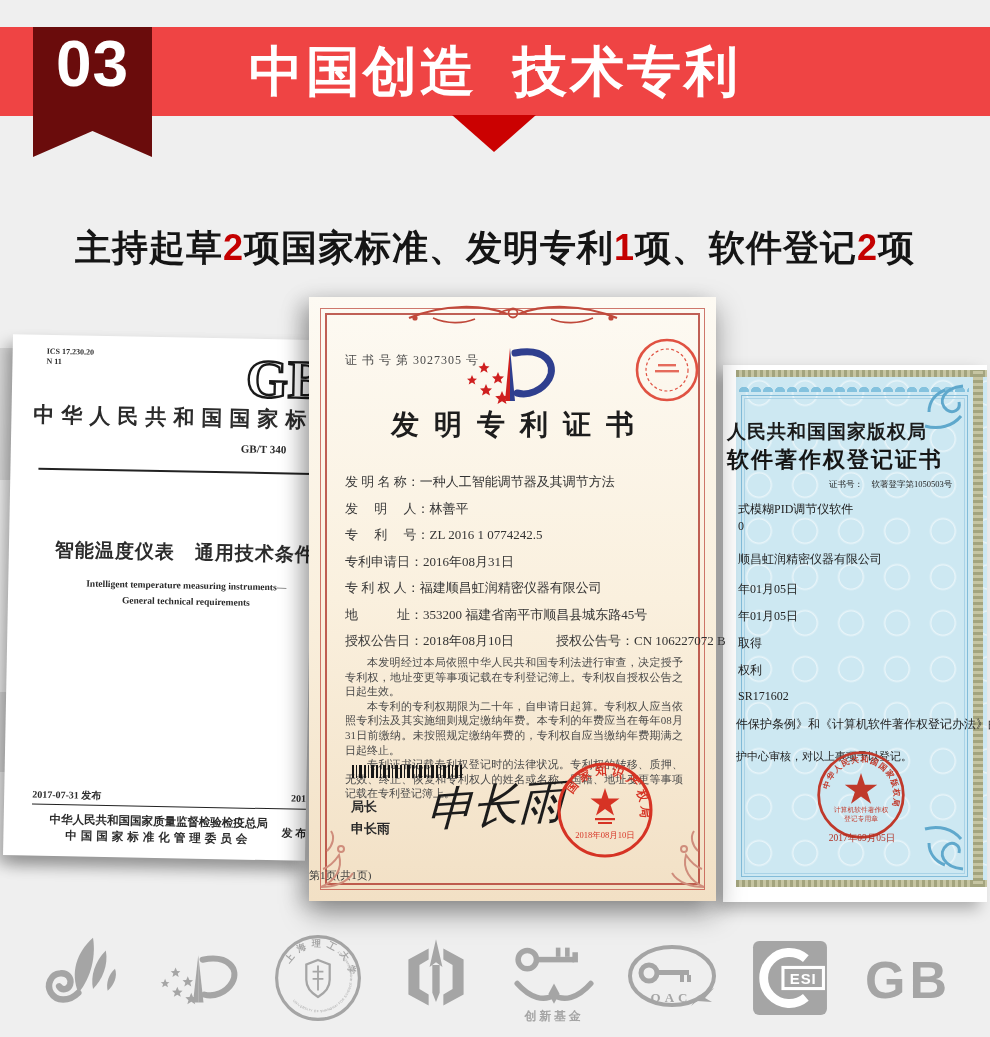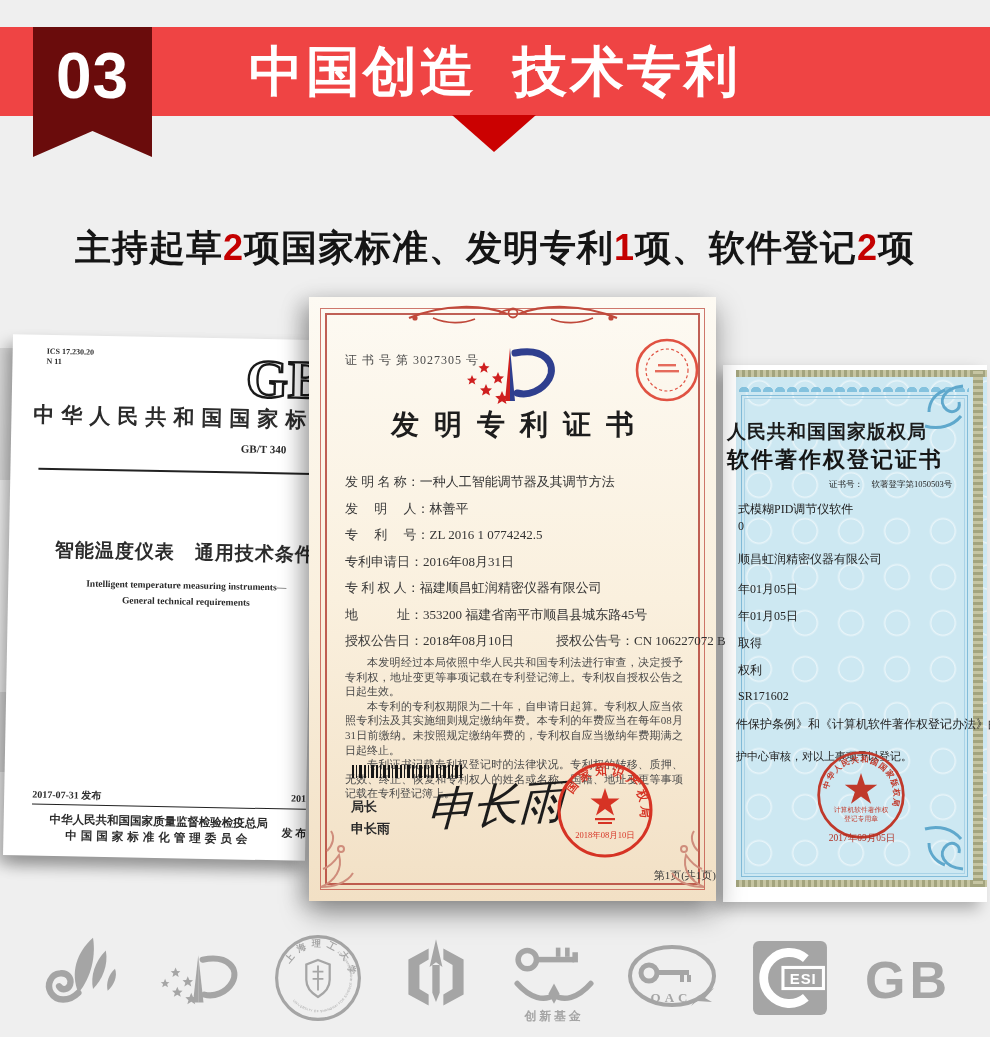--- a/index.html
+++ b/index.html
@@ -7,21 +7,21 @@
   .page{position:relative;width:990px;height:1037px;background:#efefef;overflow:hidden;margin:0 auto;}
 
   
   .banner{position:absolute;left:0;top:27px;width:990px;height:89px;background:#ef4444;}
   .banner-title{display:block;width:100%;text-align:center;line-height:89px;color:#ffffff;
     font-size:54px;font-weight:bold;letter-spacing:3px;white-space:pre;}
   .banner-pointer{position:absolute;left:452px;top:115px;width:0;height:0;
     border-left:42px solid transparent;border-right:42px solid transparent;border-top:37px solid #cb0101;}
   .ribbon{position:absolute;left:33px;top:27px;width:119px;height:130px;background:#6a0c0c;
     clip-path:polygon(0 0,100% 0,100% 100%,50% 80%,0 100%);text-align:center;}
-  .ribbon-num{display:block;padding-top:12px;font-size:64px;font-weight:bold;color:#fff;letter-spacing:1px;}
+  .ribbon-num{display:block;font-size:64px;font-weight:bold;color:#fff;letter-spacing:1px;}
 
   
   .subtitle{position:absolute;left:0;top:224px;width:990px;text-align:center;
     font-size:36px;font-weight:bold;color:#151515;letter-spacing:1px;}
   .subtitle .num{color:#c40000;}
 
   
   .cert{position:absolute;background:#fff;}
   .paper-band{position:absolute;background:#d8d8d8;}
   .band1{left:0;top:348px;width:17px;height:132px;}
@@ -71,21 +71,21 @@
     text-align:justify;color:#4a4a4a;}
   .pt-paras p{margin:0;text-indent:2em;}
   .pt-barcode{position:absolute;left:43px;top:468px;width:112px;height:13px;
     background:repeating-linear-gradient(90deg,#161616 0 2px,transparent 2px 4px,#161616 4px 5px,
     transparent 5px 7px,#161616 7px 10px,transparent 10px 12px);}
   .pt-signer{position:absolute;left:42px;top:499px;font-size:13px;font-weight:bold;
     color:#2a2a2a;line-height:22px;}
   .pt-signature{position:absolute;left:118px;top:478px;font-size:46px;color:#1c1c1c;
     font-family:"DejaVu Serif",serif;font-style:italic;transform:rotate(-4deg) skewX(-6deg);white-space:nowrap;}
   .pt-seal-big{position:absolute;left:246px;top:463px;}
-  .pt-page{position:absolute;left:0;top:571px;width:100%;text-align:right;font-size:11px;color:#3a3a3a;}
+  .pt-page{position:absolute;left:0;top:571px;width:100%;text-align:left;font-size:11px;color:#3a3a3a;}
   .pt-fl{position:absolute;bottom:6px;}
   .pt-fl.left{left:8px;}
   .pt-fl.right{right:8px;transform:scaleX(-1);}
 
   
   .cert-copy{left:723px;top:345px;width:264px;height:537px;z-index:2;
     box-shadow:-8px 7px 14px rgba(0,0,0,.28);font-family:"Liberation Serif",serif;margin-top:20px;}
   .copy-blue{position:absolute;left:13px;top:5px;right:0;bottom:15px;background:#cde8f2;
     background-image:radial-gradient(circle,rgba(255,255,255,0) 11px,rgba(255,255,255,.55) 12px,
       rgba(255,255,255,0) 14px);background-size:46px 46px;}

